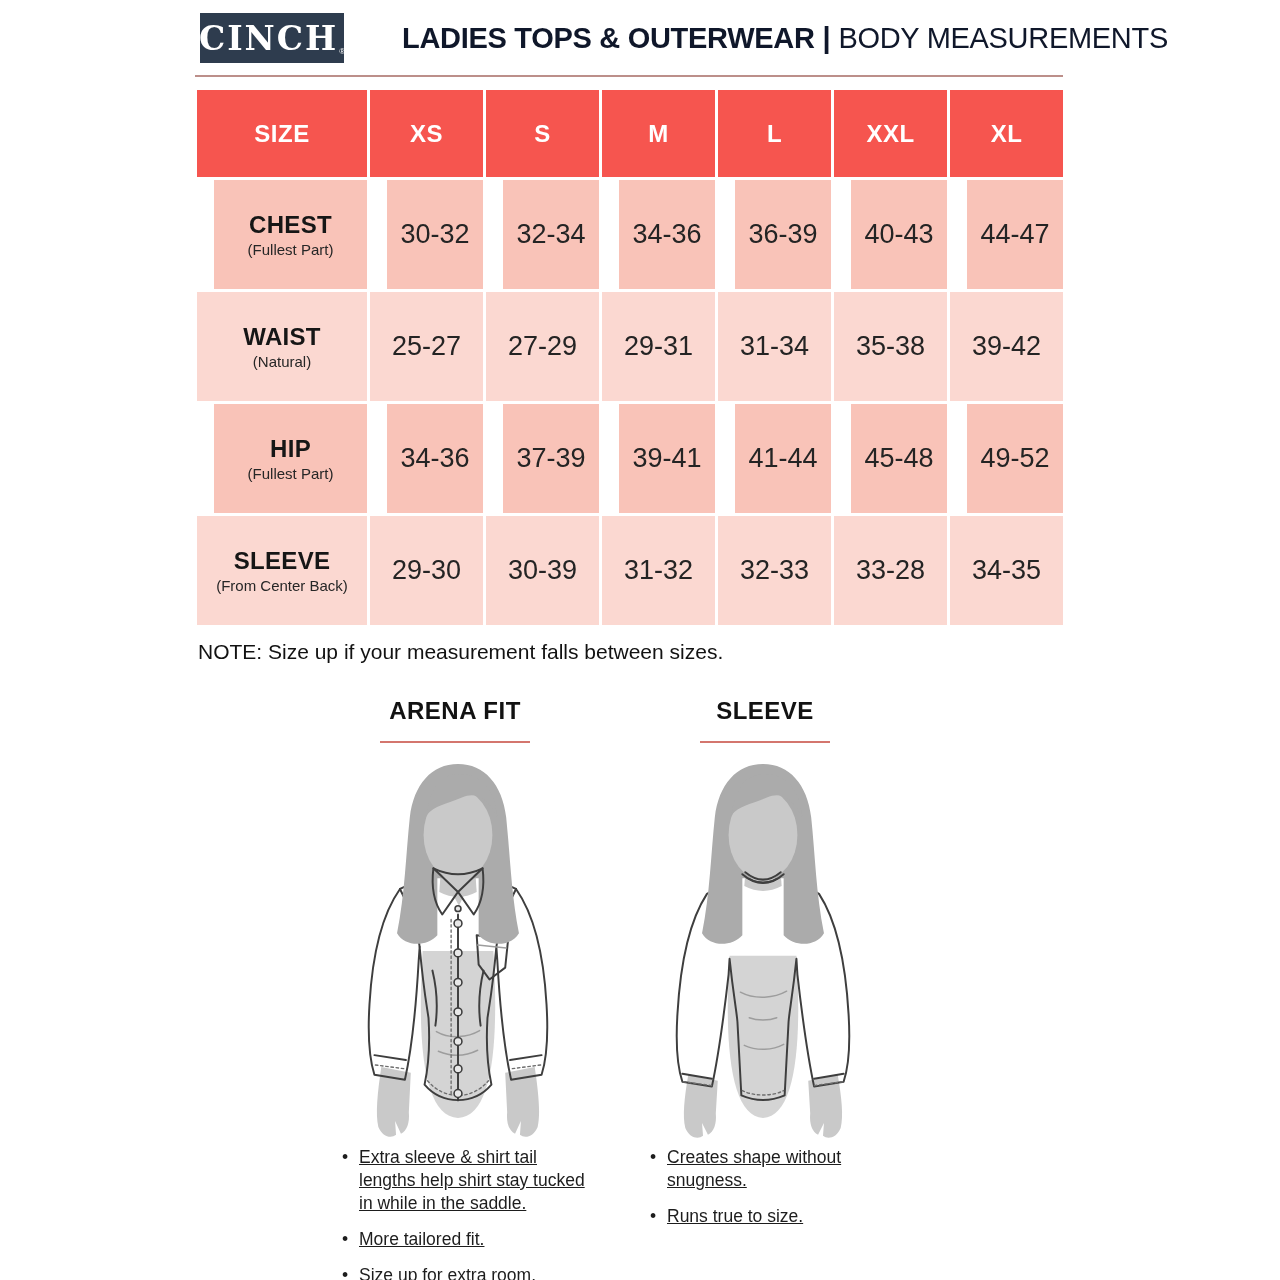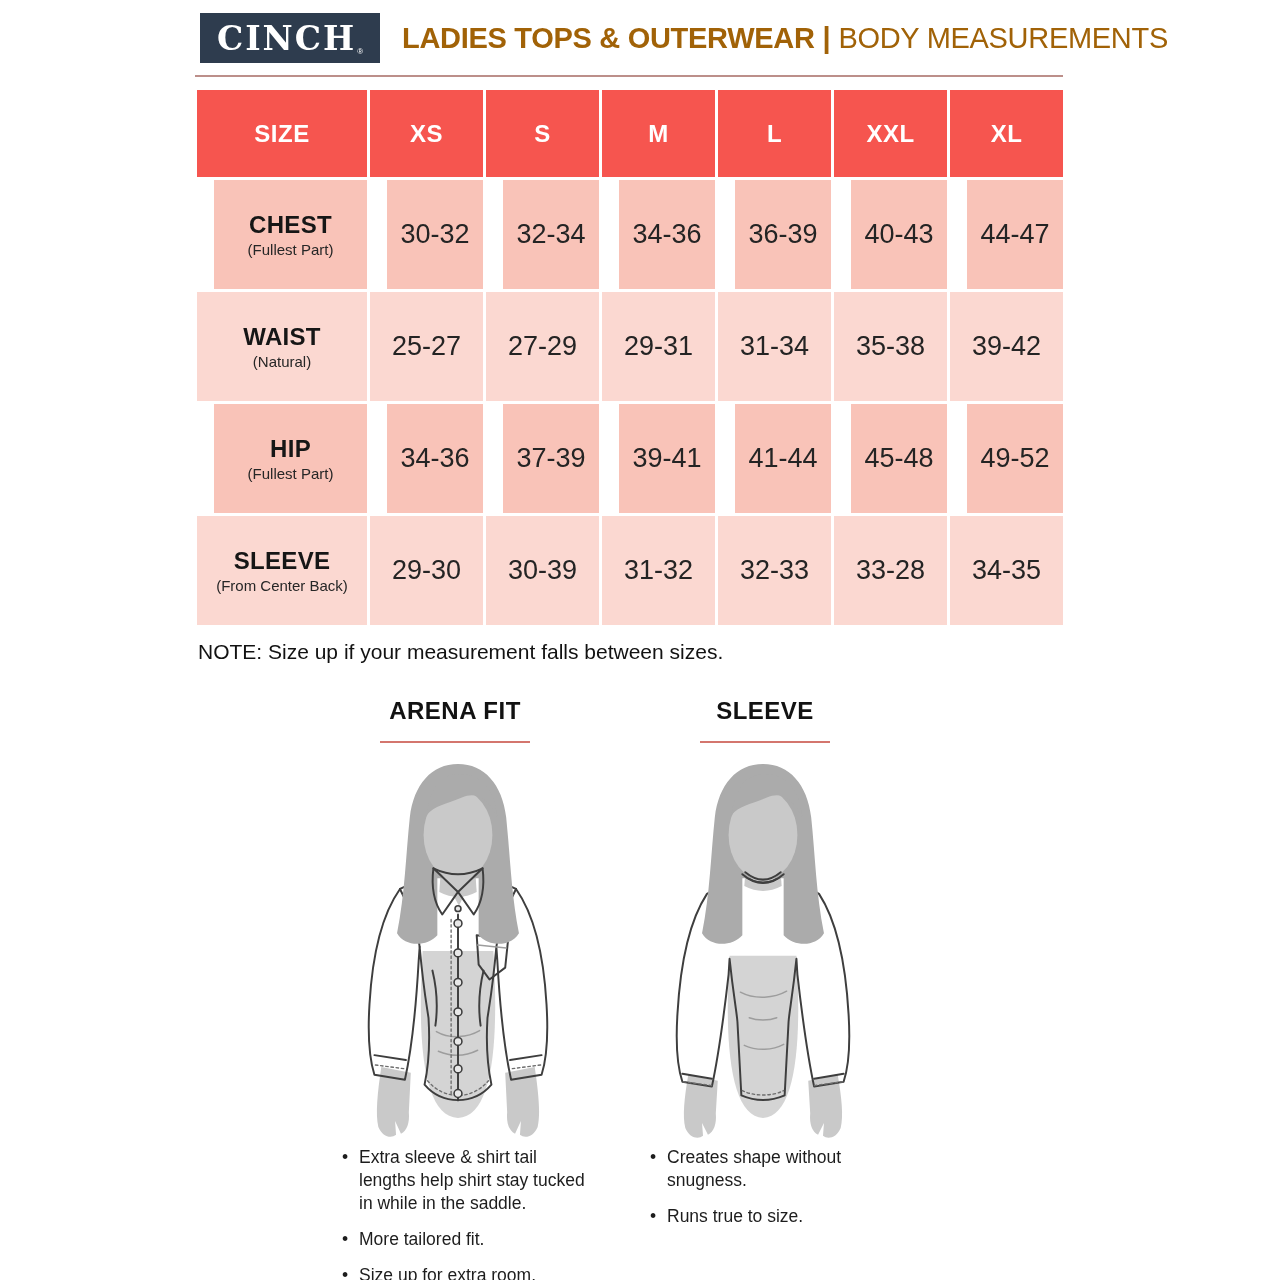--- a/index.html
+++ b/index.html
@@ -16,27 +16,27 @@
     --classic_top:#D2D2D2;
     --outline:#3E3E3E;
     --text_dark:#1B1B1B;
   }
   *{margin:0;padding:0;box-sizing:border-box;}
   html,body{width:1280px;height:1280px;background:#ffffff;
     font-family:"Liberation Sans","DejaVu Sans",sans-serif;color:var(--text_dark);}
   .page{position:relative;width:1280px;height:1280px;overflow:hidden;}
 
   
-  .logo{position:absolute;left:200px;top:13px;width:180px;height:50px;
+  .logo{position:absolute;left:200px;top:13px;width:144px;height:50px;
     background:var(--logo_navy);display:flex;align-items:center;justify-content:center;}
   .logo .logo-word{font-family:"DejaVu Serif","Liberation Serif",serif;font-weight:bold;
     color:#ffffff;font-size:33px;letter-spacing:2px;line-height:1;}
   .logo .reg{color:#ffffff;font-size:8px;align-self:flex-end;margin:0 0 7px 1px;}
   .title{position:absolute;left:402px;top:22px;font-size:29px;letter-spacing:-0.3px;
-    white-space:nowrap;color:#a16207;}
+    white-space:nowrap;color:#0f172a;}
   .title .t-bold{font-weight:700;}
   .title .t-sep{font-weight:700;padding:0 8px;}
   .title .t-reg{font-weight:400;}
   .rule{position:absolute;left:195px;top:75px;width:868px;height:2px;background:var(--divider);}
 
   
   .size-table{position:absolute;left:197px;top:90px;width:866px;
     display:grid;grid-template-columns:170px repeat(6,1fr);
     grid-template-rows:87px 109px 109px 109px 109px;gap:3px;background:#ffffff;}
   .cell{display:flex;flex-direction:column;align-items:center;justify-content:center;text-align:center;}
@@ -58,21 +58,21 @@
   .fit-underline.left{left:380px;width:150px;}
   .fit-underline.right{left:700px;width:130px;}
 
   .fig{position:absolute;top:752px;width:236px;height:388px;}
   .fig.left{left:340px;}
   .fig.right{left:645px;}
 
   ul.bullets{position:absolute;top:1146px;list-style:none;font-size:17.5px;line-height:1.32;color:#1d1d1d;}
   ul.bullets.left{left:342px;width:252px;}
   ul.bullets.right{left:650px;width:228px;}
-  ul.bullets li{position:relative;padding-left:17px;margin-bottom:13px;}
+  ul.bullets li{position:relative;padding-left:17px;margin-bottom:13px;text-decoration:underline;}
   ul.bullets li::before{content:"\2022";position:absolute;left:0;top:0;font-size:17.5px;color:#1d1d1d;}
 
   svg .ln{fill:none;stroke:var(--outline);stroke-width:2;stroke-linecap:round;stroke-linejoin:round;}
   svg .thin{fill:none;stroke:#9d9d9d;stroke-width:1.5;stroke-linecap:round;}
   svg .dash{fill:none;stroke:#6d6d6d;stroke-width:1.4;stroke-dasharray:2.5,2.8;stroke-linecap:round;}
 </style>
 </head>
 <body>
 
 <div class="page">

